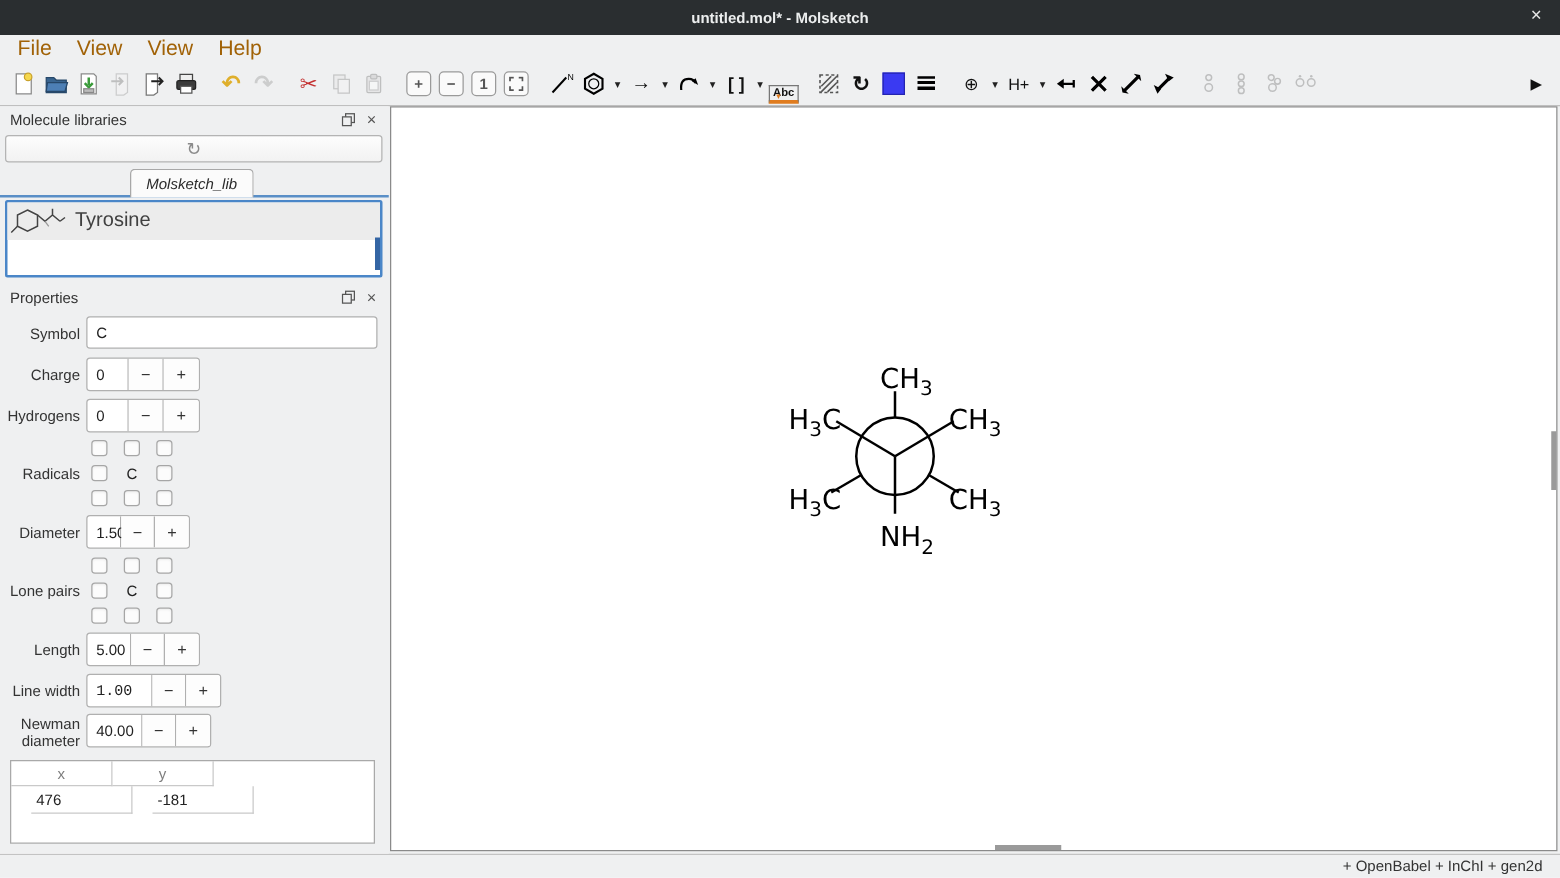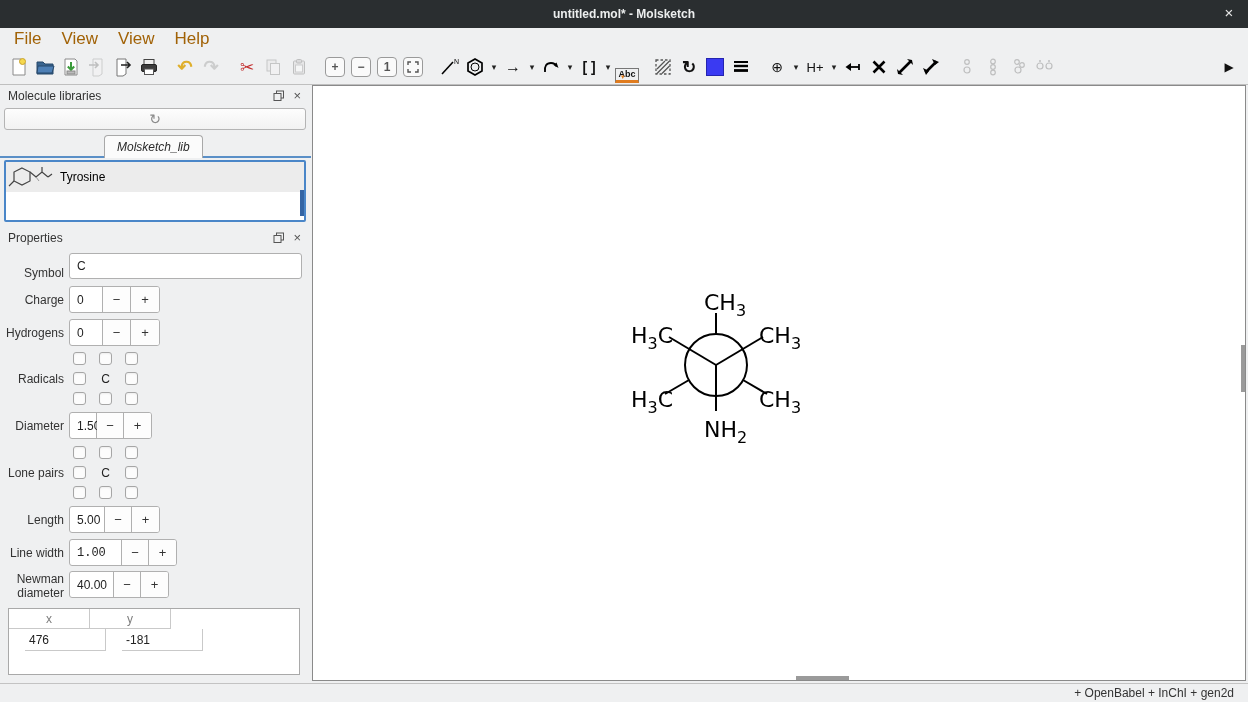--- a/index.html
+++ b/index.html
@@ -38,21 +38,21 @@
 
   
   .panel-header { position:absolute; left:0; width:100%; height:20px; display:flex; align-items:center; font-size:12px; color:#333; padding-left:8px; }
   .panel-header .ph-icons { margin-left:auto; display:flex; align-items:center; gap:8px; padding-right:10px; }
   .ph-close { font-size:13px; color:#555; line-height:12px; }
   .refresh-btn { position:absolute; left:4px; right:5px; height:22px; border:1px solid #b4b4b4; border-radius:3px; background:linear-gradient(#fdfdfd,#f2f2f2); display:flex; align-items:center; justify-content:center; color:#8a8a8a; font-size:14px; }
   .tabbar { position:absolute; left:0; width:100%; height:24px; border-bottom:2px solid #5a8fc7;font-style:italic; }
   .tab { position:absolute; left:104px; top:1px; height:23px; background:#fbfbfb; border:1px solid #a8a8a8; border-bottom:none; border-radius:4px 4px 0 0; font-size:12px; color:#2b2b2b; padding:0 12px; display:flex; align-items:center; }
   .listbox { position:absolute; left:4px; right:5px; height:62px; background:#fff; border:2px solid #4a86c8; border-radius:2px; }
   .lib-item { height:30px; background:#ececec; display:flex; align-items:center; gap:6px; padding-left:2px; }
-  .lib-item-label { font-size:12px; color:#000000; }
+  .lib-item-label { font-size:16px; color:#404040; }
   .list-scroll { position:absolute; right:0px; bottom:4px; width:4px; height:26px; background:#3465a4; }
 
   .prow { position:absolute; left:0; width:100%; }
   .plabel { position:absolute; left:0; width:64px; font-size:12px; color:#333; text-align:right; }
   .field-input { position:absolute; left:69px; width:233px; height:26px; border:1px solid #b0b0b0; border-radius:3px; background:#fff; font-size:12px; color:#222; padding-left:7px; font-family:"Liberation Sans",sans-serif; }
   .spin { position:absolute; left:69px; height:27px; display:flex; border:1px solid #b0b0b0; border-radius:3px; background:#fff; overflow:hidden; }
   .spin .val { display:flex; align-items:center; padding-left:7px; font-size:12px; color:#222; border-right:1px solid #b0b0b0; }
   .spin .sbtn { width:28px; display:flex; align-items:center; justify-content:center; font-size:13px; color:#333; border-right:1px solid #b0b0b0; background:#fdfdfd; }
   .spin .sbtn:last-child { border-right:none; }
   .cbgrid { position:absolute; left:73px; display:grid; grid-template-columns:repeat(3,14px); grid-template-rows:repeat(3,14px); gap:6px 12px; }
@@ -343,21 +343,21 @@
       <span class="ph-icons">
         <svg width="12" height="12">
             <rect x="3.5" y="1" width="7" height="7" fill="none" stroke="#555"></rect>
             <rect x="1" y="3.5" width="7" height="7" fill="#eff0f1" stroke="#555"></rect>
           </svg>
         <span class="ph-close">×</span>
       </span>
     </div>
 
     <div class="prow" style="top:168px;">
-      <span class="plabel" style="top:13px;padding-left:10px;">Symbol</span>
+      <span class="plabel" style="top:7px;padding-left:10px;">Symbol</span>
       <input class="field-input" value="C" style="">
     </div>
 
     <div class="prow" style="top:201px;">
       <span class="plabel" style="top:7px;">Charge</span>
       <div class="spin">
         <div class="val" style="width:33px;">0</div>
         <div class="sbtn">−</div>
         <div class="sbtn">+</div>
       </div>

